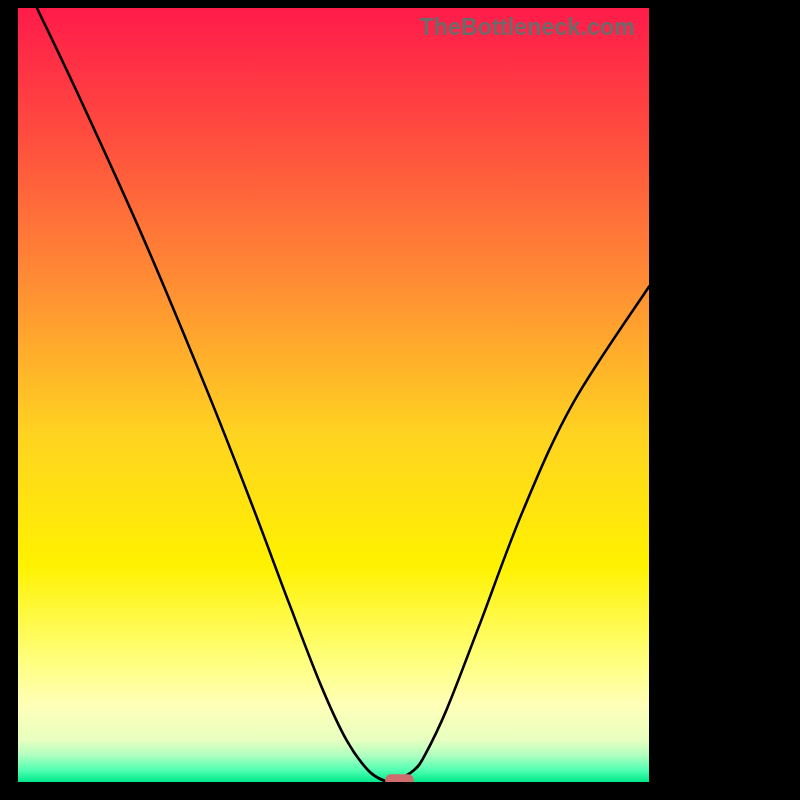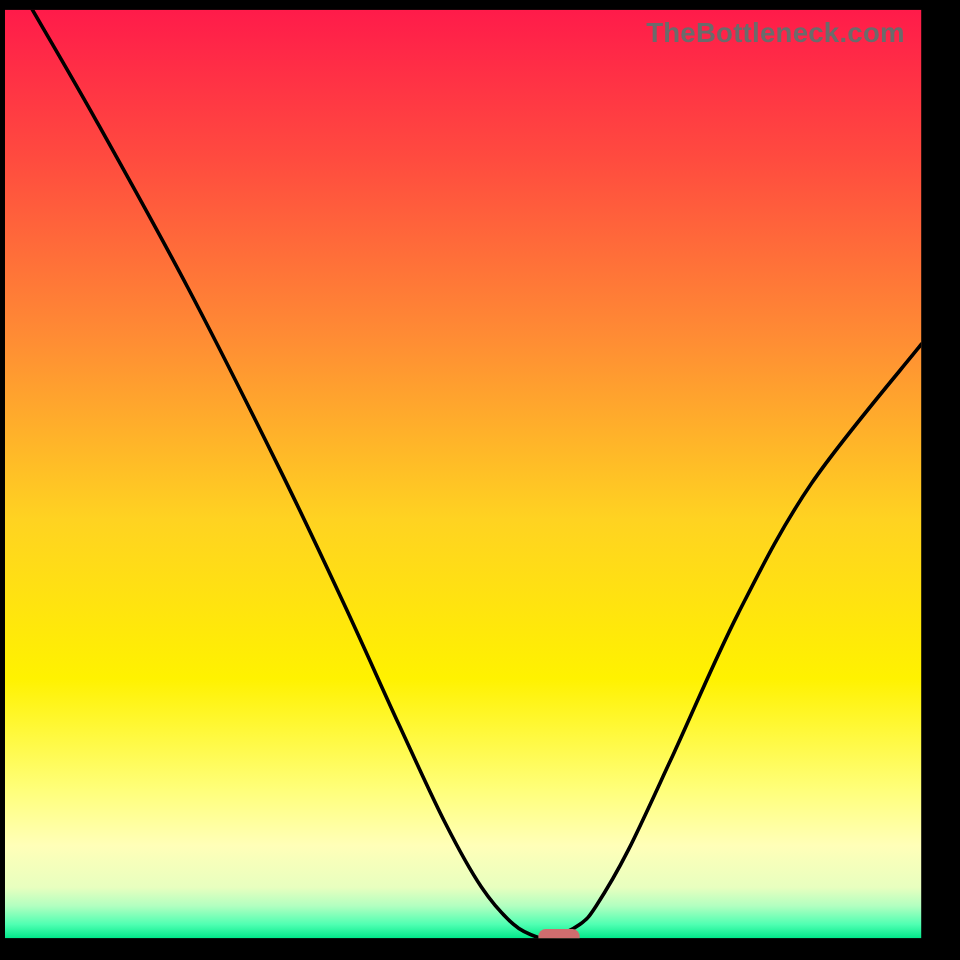--- a/index.html
+++ b/index.html
@@ -13,23 +13,23 @@
   .frame {
     position: absolute;
     left: 0;
     top: 0;
     width: 800px;
     height: 800px;
     background: #000;
   }
   .plot {
     position: absolute;
-    left: 4px;
+    left: 18px;
     top: 8px;
-    width: 764px;
+    width: 631px;
     height: 774px;
     overflow: hidden;
   }
   .gradient {
     position: absolute;
     left: 0;
     top: 0;
     width: 100%;
     height: 100%;
   }

